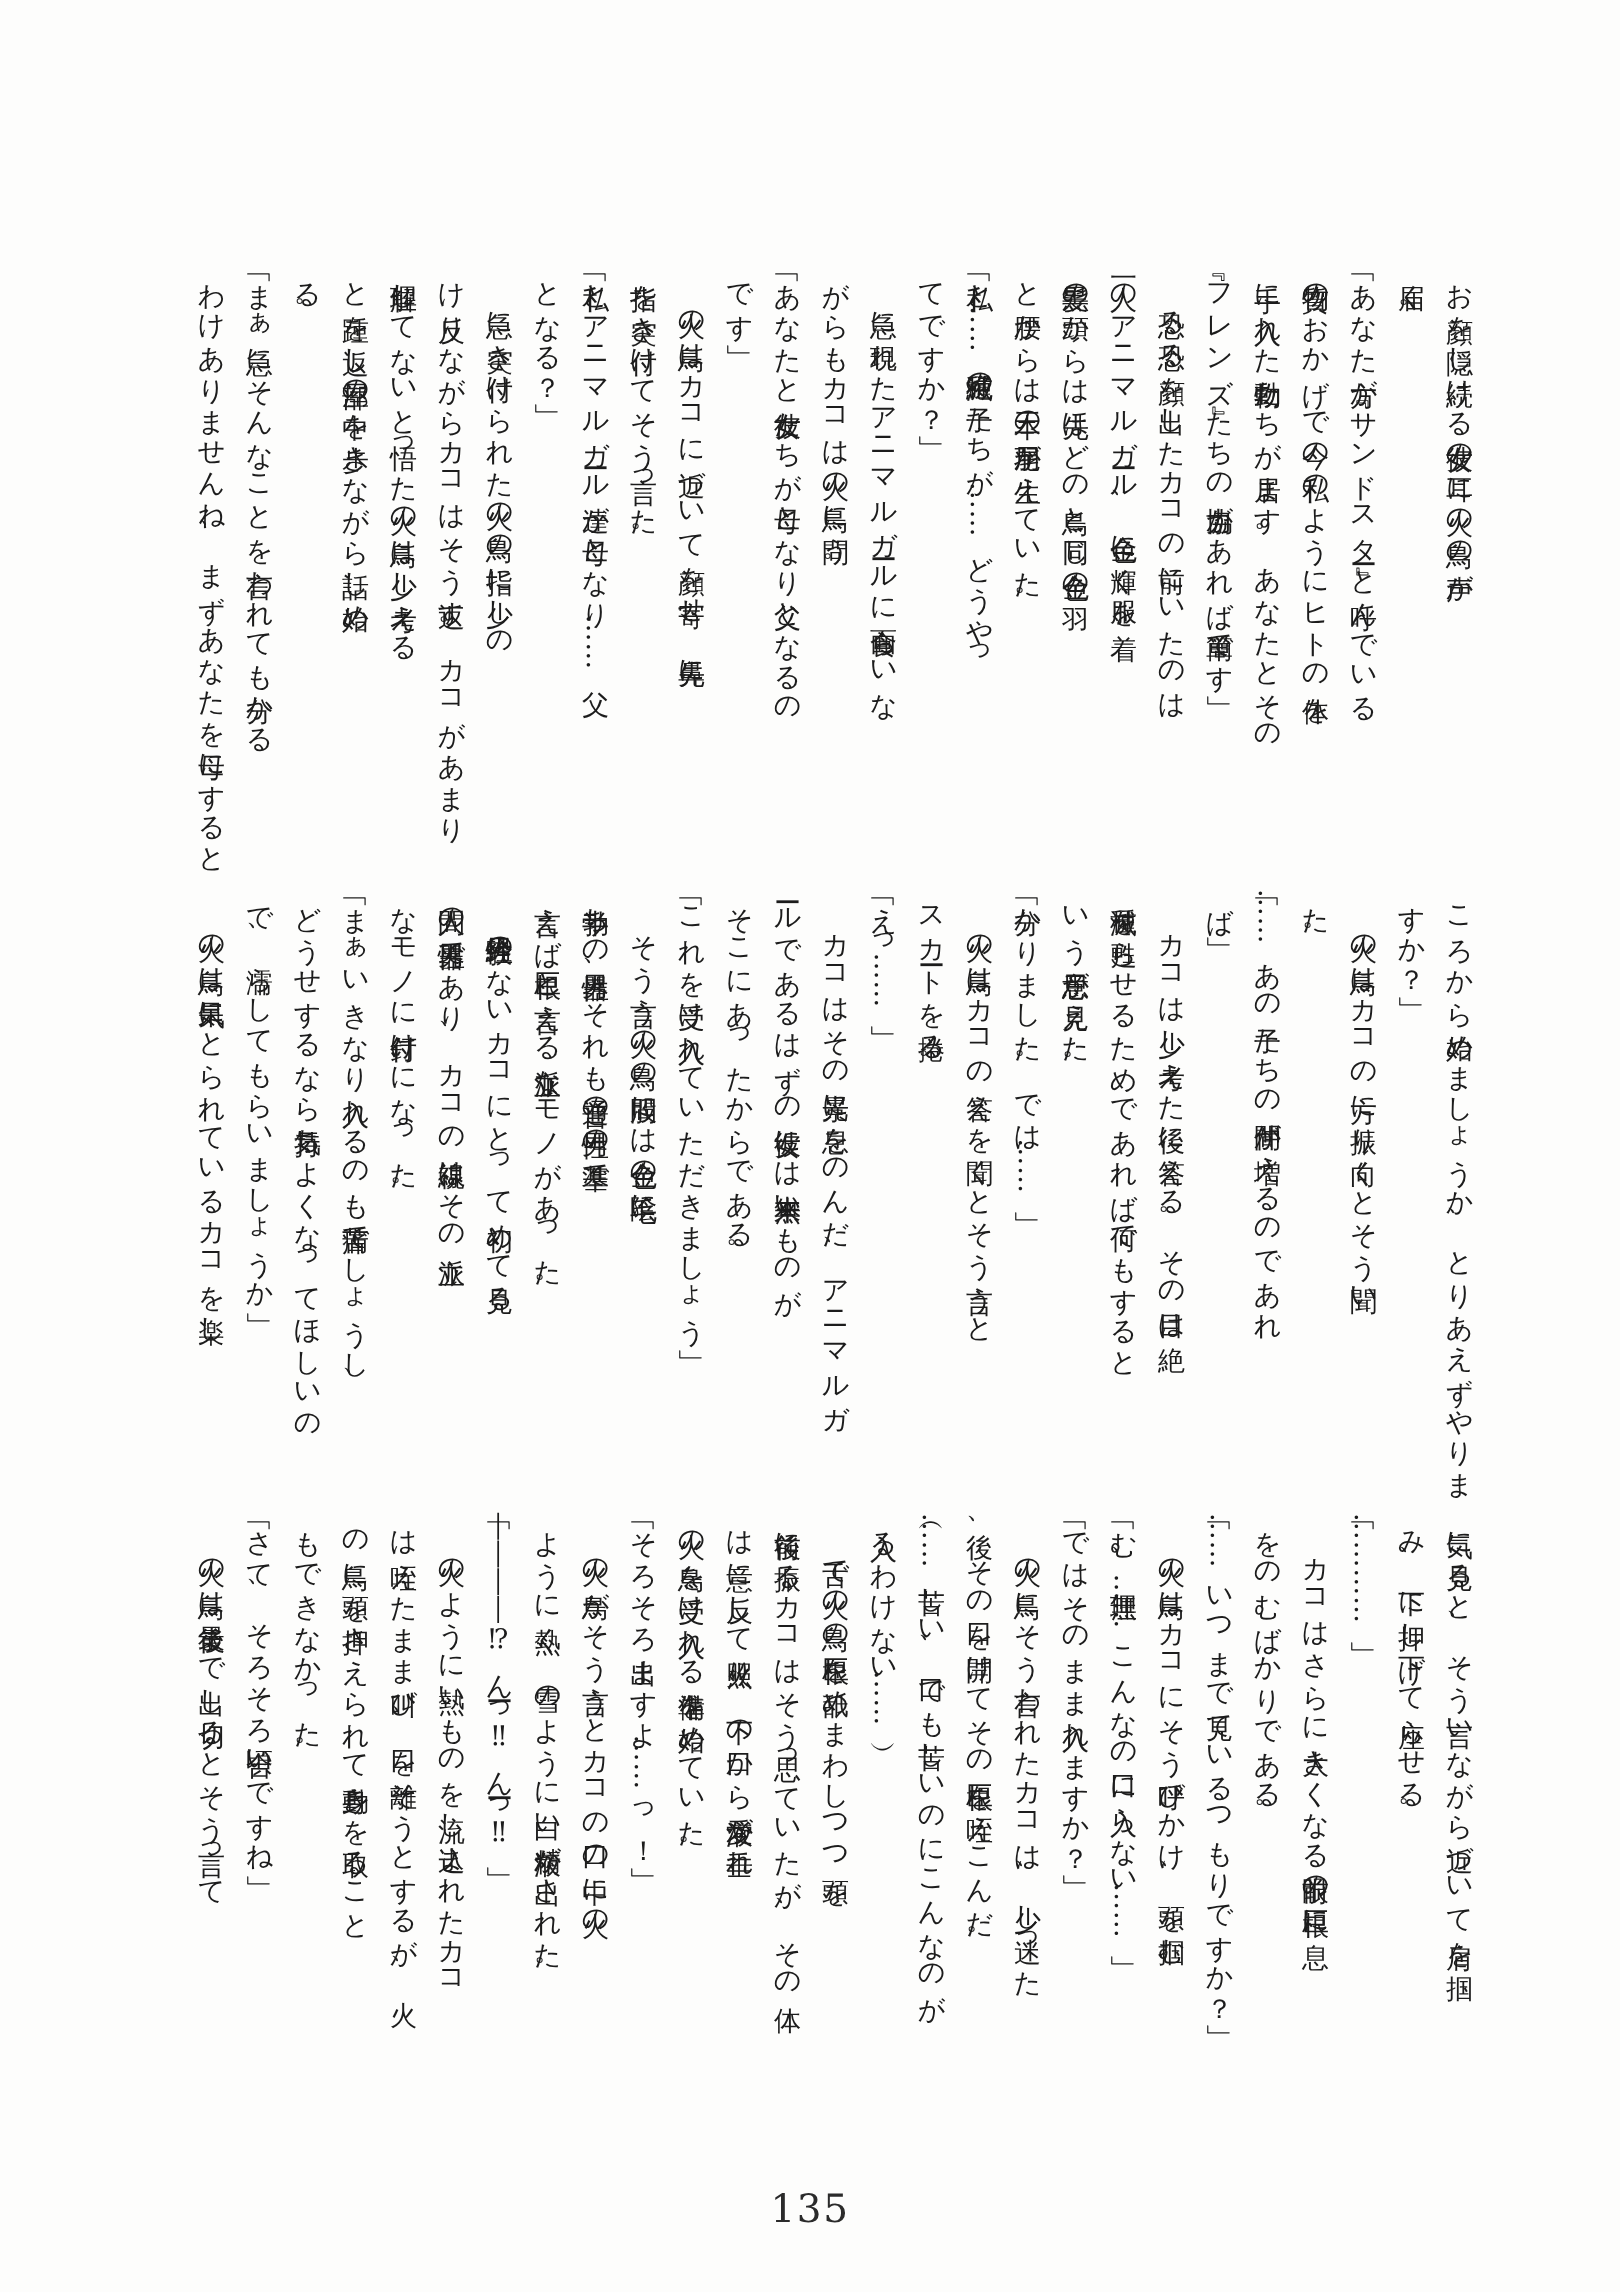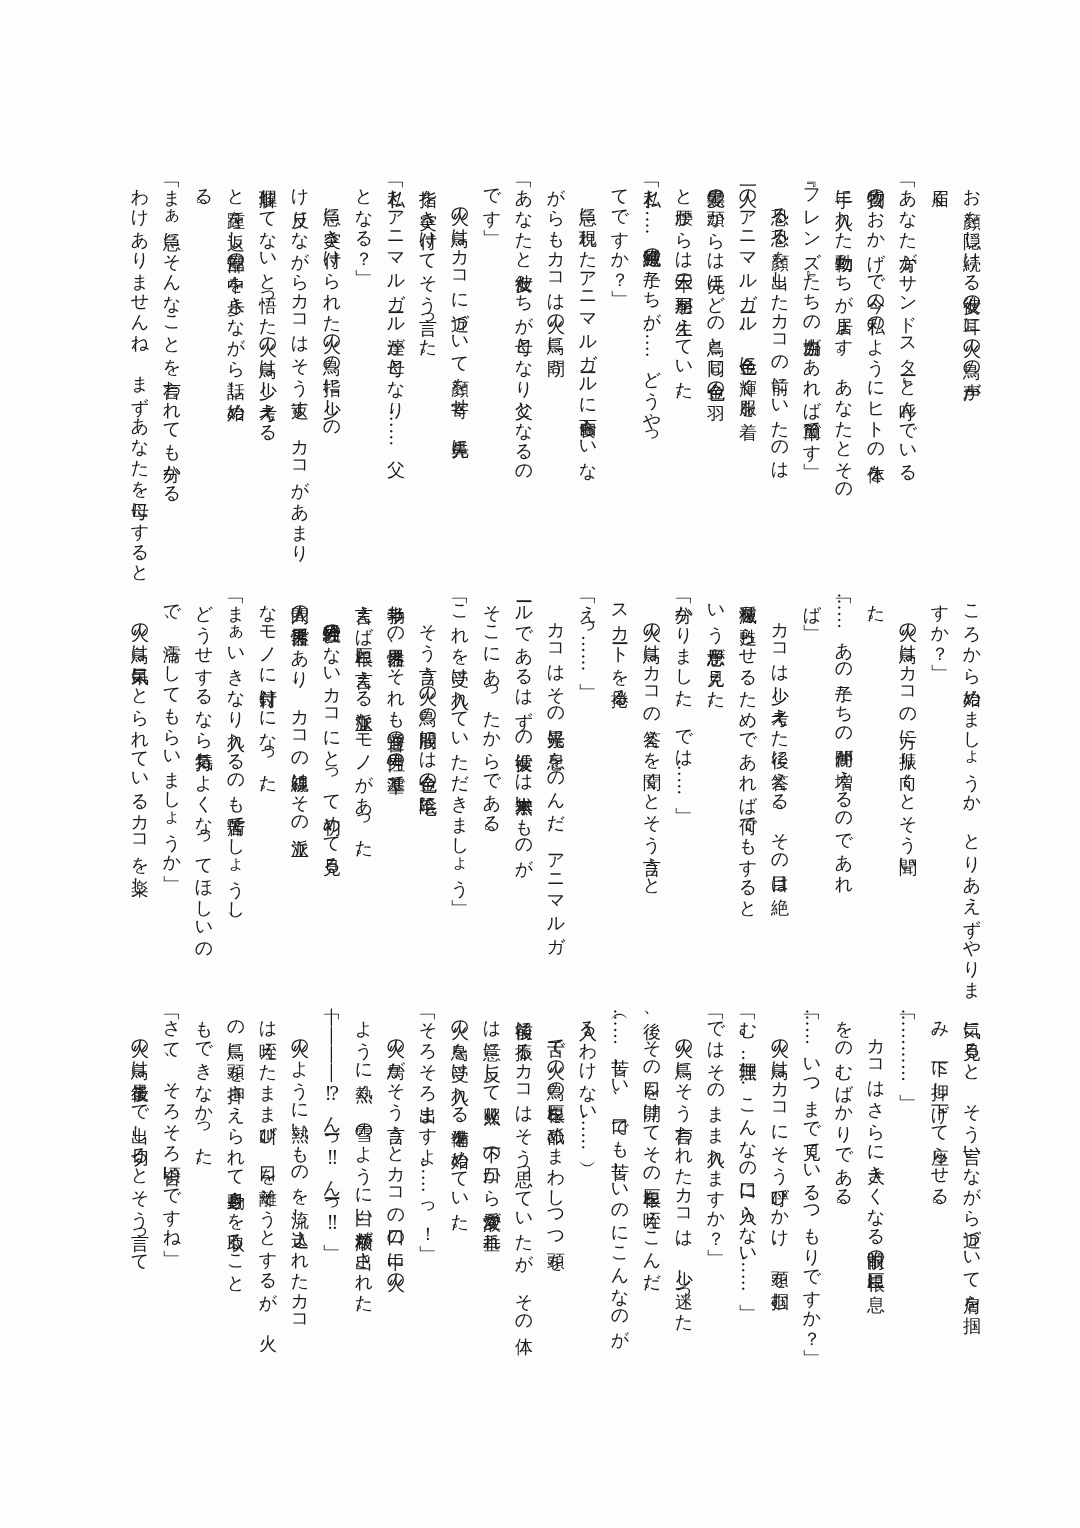--- a/index.html
+++ b/index.html
@@ -121,13 +121,14 @@
 「そろそろ出ますよ……っ！」
 　火の鳥がそう言うとカコの口の中に火の
 ように熱く、雪のように白い精液が出された。
 「――――⁉んーっ‼んーっ‼」
 　火のように熱いものを流し込まれたカコ
 は咥えたまま叫び、口を離そうとするが、火
 の鳥に頭を押さえられて身動きを取ること
 もできなかった。
 「さて、そろそろ頃合いですね」
 　火の鳥は最後まで出し切るとそう言って</div>
+  <div class="page-number">135</div>
 </div>
 
 </body></html>

